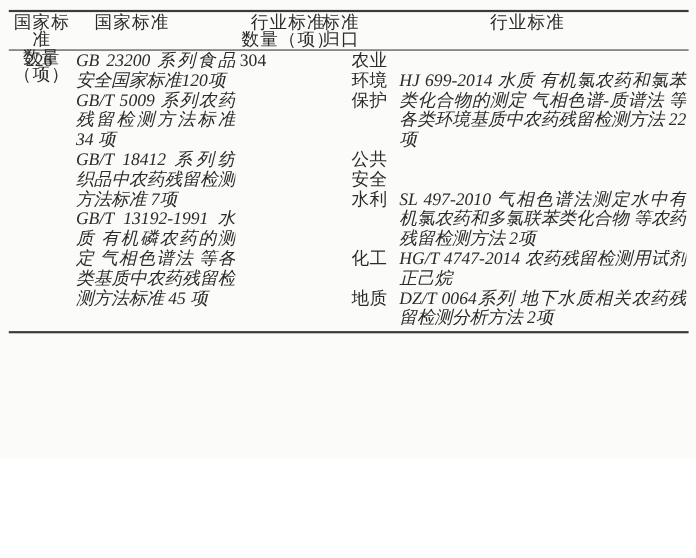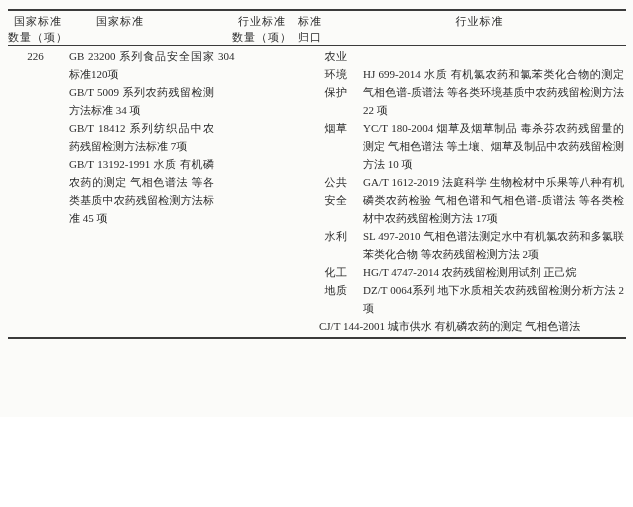--- a/index.html
+++ b/index.html
@@ -3,21 +3,21 @@
 <meta charset="utf-8">
 <style>
   html, body { margin: 0; padding: 0; }
   .screen {
     position: relative;
     width: 633px;
     height: 417px;
     background: #fbfbf9;
     color: #2b2b2b;
     font-family: "Liberation Serif", "DejaVu Serif", serif;
-    font-size: 11px;
+    font-size: 16px;
     overflow: hidden;
   }
   .rule-table {
     position: absolute;
     left: 8px;
     top: 9px;
     width: 618px;
     border-top: 2px solid #3b3b3b;
     border-bottom: 2px solid #3b3b3b;
     box-sizing: border-box;
@@ -57,20 +57,21 @@
     flex-shrink: 0;
     text-align: center;
     letter-spacing: 0.5px;
   }
   .sec-content { flex: 1; min-width: 0; padding-left: 5px; padding-right: 2px; box-sizing: border-box; }
   p.entry, p.nstd {
     margin: 0;
     text-align: justify;
     text-justify: inter-character;
     overflow: hidden;
+    font-style: italic;
   }
   .gap-after { margin-bottom: 18px !important; }
 </style>
 </head>
 <body>
 
 <div class="screen">
   <div class="rule-table">
 
     <div class="thead">
@@ -119,36 +120,25 @@
         <div class="section">
           <div class="sec-auth">
             <div>环境</div>
             <div>保护</div>
           </div>
           <div class="sec-content">
             <p class="entry">HJ 699-2014 水质 有机氯农药和氯苯类化合物的测定 气相色谱-质谱法 等各类环境基质中农药残留检测方法 22 项</p>
           </div>
         </div>
 
-        <div class="section">
-          <div class="sec-auth">
-            <div>烟草</div>
-          </div>
-          <div class="sec-content">
-            <p class="entry">YC/T 180-2004 烟草及烟草制品 毒杀芬农药残留量的测定 气相色谱法 等土壤、烟草及制品中农药残留检测方法 10 项</p>
-          </div>
-        </div>
 
         <div class="section">
           <div class="sec-auth">
             <div>公共</div>
             <div>安全</div>
-          </div>
-          <div class="sec-content">
-            <p class="entry">GA/T 1612-2019 法庭科学 生物检材中乐果等八种有机磷类农药检验 气相色谱和气相色谱-质谱法 等各类检材中农药残留检测方法 17项</p>
           </div>
         </div>
 
         <div class="section">
           <div class="sec-auth">
             <div>水利</div>
           </div>
           <div class="sec-content">
             <p class="entry">SL 497-2010 气相色谱法测定水中有机氯农药和多氯联苯类化合物 等农药残留检测方法 2项</p>
           </div>
@@ -166,22 +156,19 @@
         <div class="section">
           <div class="sec-auth">
             <div>地质</div>
           </div>
           <div class="sec-content">
             <p class="entry">DZ/T 0064系列 地下水质相关农药残留检测分析方法 2项</p>
           </div>
         </div>
 
         <div class="section">
-          <div class="sec-content">
-            <p class="entry">CJ/T 144-2001 城市供水 有机磷农药的测定 气相色谱法</p>
-          </div>
         </div>
 
 
       </div>
     </div>
   </div>
 </div>
 
 </body></html>

